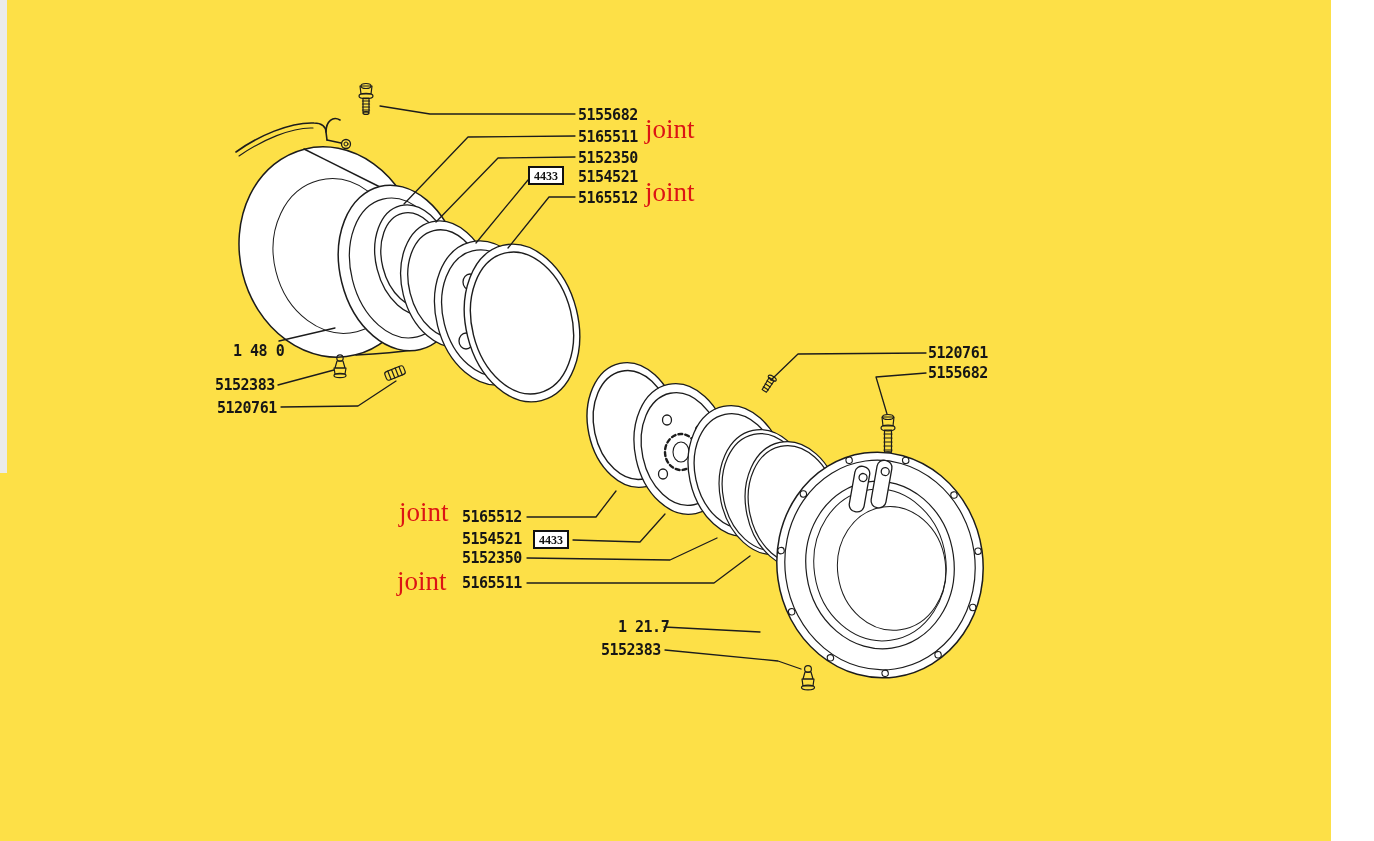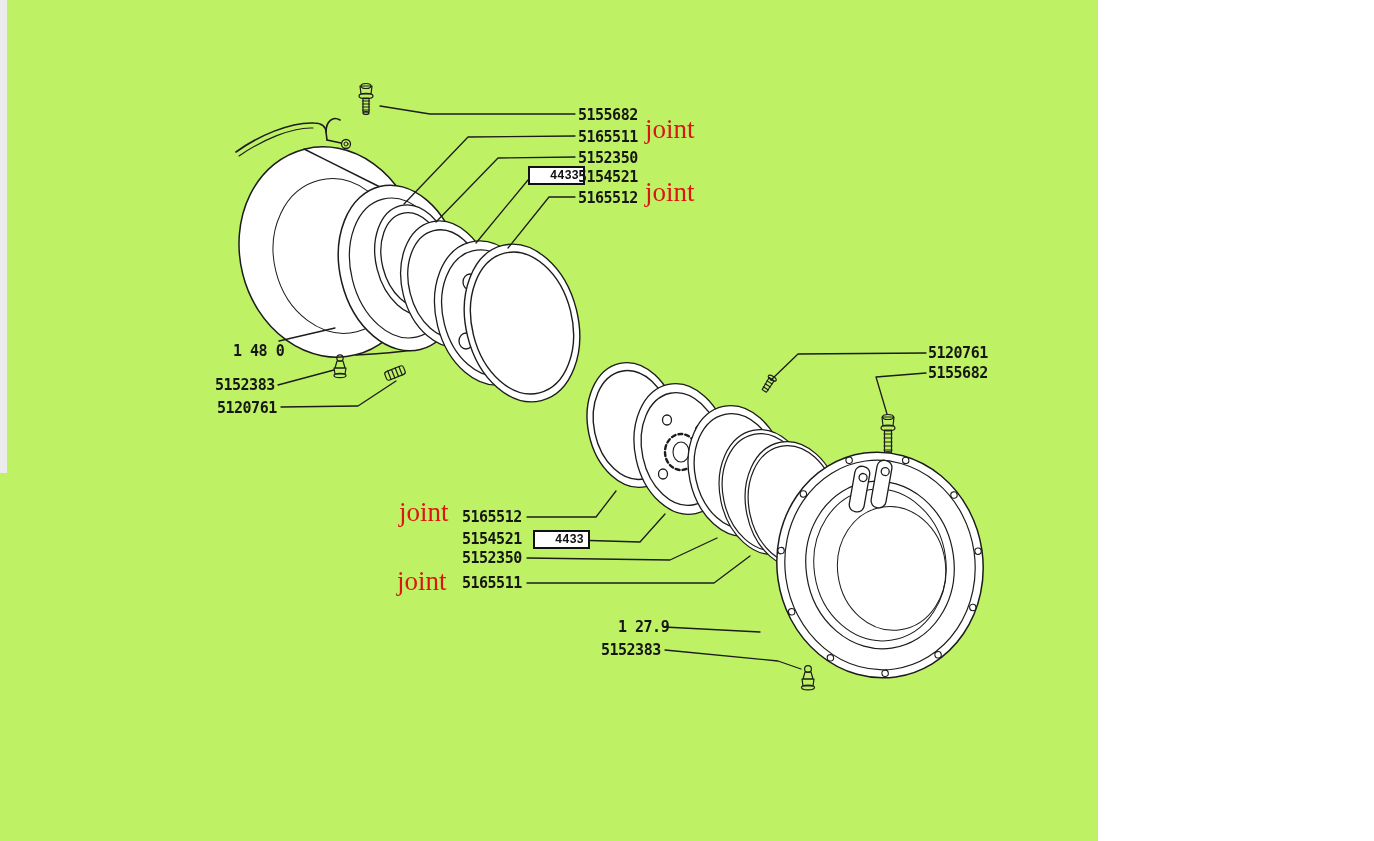--- a/index.html
+++ b/index.html
@@ -2,23 +2,23 @@
 <html><head>
 <meta charset="utf-8">
 <style>
   html, body {
     margin: 0;
     padding: 0;
     background: #ffffff;
   }
   .stage {
     position: relative;
-    width: 1098px;
+    width: 1331px;
     height: 841px;
-    background: #bef264;
+    background: #fde047;
     overflow: hidden;
     font-family: "DejaVu Sans", sans-serif;
   }
   .artwork {
     position: absolute;
     left: 0;
     top: 0;
   }
   .part {
     position: absolute;
@@ -33,28 +33,28 @@
   .joint {
     position: absolute;
     font-family: Liberation Serif, serif;
     font-weight: 400;
     font-size: 27px;
     line-height: 1;
     color: #dc1414;
   }
   .refbox {
     position: absolute;
-    font-family: Liberation Mono, monospace;
+    font-family: Liberation Serif, serif;
     font-weight: bold;
     font-size: 12px;
     line-height: 1;
     color: #111111;
     border: 2px solid #111111;
     background: #ffffff;
-    padding: 2px 4px 1px 20px;
+    padding: 2px 4px 1px 4px;
   }
 </style>
 </head>
 <body>
 
 <div class="stage">
 
   <svg class="artwork" width="1374" height="841" viewBox="0 0 1374 841" fill="none" stroke-linecap="round" stroke-linejoin="round">
 
     <rect x="0" y="0" width="7" height="473" fill="#ebebeb"></rect>
@@ -261,16 +261,16 @@
   <div class="part" style="left:928px; top:346px">5120761</div>
   <div class="part" style="left:928px; top:366px">5155682</div>
 
   <div class="joint" style="left:399px; top:499px">joint</div>
   <div class="part" style="left:462px; top:510px">5165512</div>
   <div class="part" style="left:462px; top:532px">5154521</div>
   <div class="refbox" style="left:533px; top:530px">4433</div>
   <div class="part" style="left:462px; top:551px">5152350</div>
   <div class="joint" style="left:397px; top:568px">joint</div>
   <div class="part" style="left:462px; top:576px">5165511</div>
-  <div class="part" style="left:618px; top:620px">1 27.9</div>
+  <div class="part" style="left:618px; top:620px">1 21.7</div>
   <div class="part" style="left:601px; top:643px">5152383</div>
 
 </div>
 
 </body></html>

